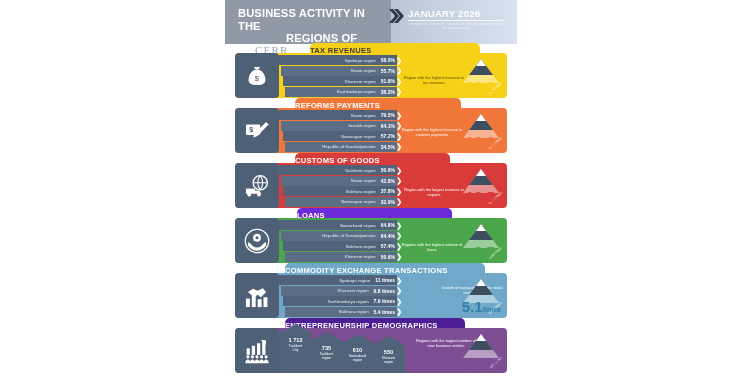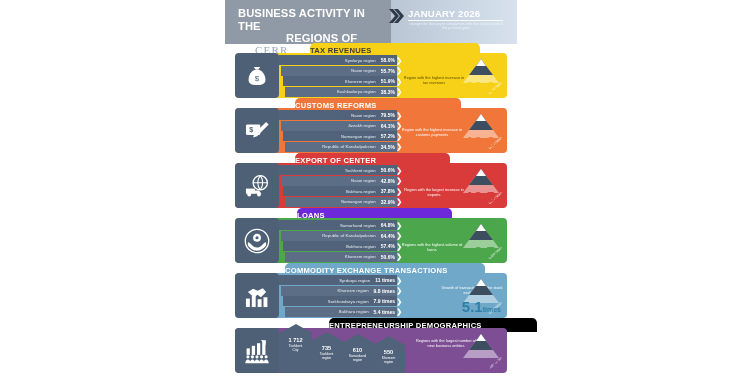--- a/index.html
+++ b/index.html
@@ -196,21 +196,21 @@
               <polygon points="62,6 74,22 50,22" fill="#3e4e61"></polygon>
               <polygon points="62,6 67,13 57,13" fill="#ffffff"></polygon>
             </svg>
           </div>
           <div class="peak-word">Uzbekistan</div>
           <div class="big-val" style="color: rgb(247, 209, 23);"><span>39.2</span><span class="big-unit">%</span></div>
         </div>
       </div>
       <div class="section" style="top: 98px; height: 57px;">
         <div class="sec-banner" style="left: 70px; width: 166px; background: rgb(240, 118, 58);">
-          <div class="sec-banner-label">CUSTOMS REFORMS</div>
+          <div class="sec-banner-label">REFORMS PAYMENTS</div>
         </div>
         <div class="sec-body" style="background: rgb(240, 118, 58);">
           <div class="icon-tile">
             <svg viewBox="0 0 40 40" width="26" height="26">
               <rect x="3" y="10" width="22" height="16" rx="2" fill="#fff"></rect>
               <text x="11" y="22" font-size="11" fill="#4e6076" text-anchor="middle" font-family="Liberation Sans" font-weight="bold">$</text>
               <path d="M34 6l4 4-18 18-6 2 2-6z" fill="#fff"></path>
             </svg>
           </div>
           <div class="rows">
@@ -242,21 +242,21 @@
               <polygon points="62,6 74,22 50,22" fill="#3e4e61"></polygon>
               <polygon points="62,6 67,13 57,13" fill="#ffffff"></polygon>
             </svg>
           </div>
           <div class="peak-word">Uzbekistan</div>
           <div class="big-val" style="color: rgb(240, 118, 58);"><span>19.8</span><span class="big-unit">%</span></div>
         </div>
       </div>
       <div class="section" style="top: 153px; height: 57px;">
         <div class="sec-banner" style="left: 70px; width: 155px; background: rgb(217, 59, 59);">
-          <div class="sec-banner-label">EXPORT OF CENTER</div>
+          <div class="sec-banner-label">CUSTOMS OF GOODS</div>
         </div>
         <div class="sec-body" style="background: rgb(217, 59, 59);">
           <div class="icon-tile">
             <svg viewBox="0 0 40 40" width="26" height="26">
               <circle cx="25" cy="15" r="11" fill="none" stroke="#fff" stroke-width="2"></circle>
               <path d="M14 15h22M25 4c5 6 5 16 0 22M25 4c-5 6-5 16 0 22" fill="none" stroke="#fff" stroke-width="1.6"></path>
               <path d="M3 24h14v8H3z" fill="#fff"></path>
               <path d="M17 27h6l4 5h-10z" fill="#fff"></path>
               <circle cx="8" cy="33" r="3" fill="#fff"></circle>
               <circle cx="23" cy="33" r="3" fill="#fff"></circle>
@@ -385,21 +385,21 @@
               <polygon points="62,6 80,30 44,30" fill="#ffffff" opacity="0.45"></polygon>
               <polygon points="62,6 74,22 50,22" fill="#3e4e61"></polygon>
               <polygon points="62,6 67,13 57,13" fill="#ffffff"></polygon>
             </svg>
           </div>
           <div class="peak-word">Uzbekistan</div>
           <div class="big-val" style="color: rgb(46, 127, 168);"><span>5.1</span><span class="big-unit">times</span></div>
         </div>
       </div>
       <div class="section" style="top: 318px; height: 57px;">
-        <div class="sec-banner" style="left: 60px; width: 208px; background: #000000; margin-left: 44px;">
+        <div class="sec-banner" style="left: 60px; width: 180px; background: #4c1d95;">
           <div class="sec-banner-label">ENTREPRENEURSHIP DEMOGRAPHICS</div>
         </div>
         <div class="sec-body" style="background: rgb(126, 78, 148);">
           <div class="icon-tile">
             <svg viewBox="0 0 40 40" width="26" height="26">
               <rect x="4" y="16" width="5" height="10" fill="#fff"></rect>
               <rect x="12" y="12" width="5" height="14" fill="#fff"></rect>
               <rect x="20" y="8" width="5" height="18" fill="#fff"></rect>
               <rect x="28" y="4" width="5" height="22" fill="#fff"></rect>
               <path d="M26 3l8 1-1 7z" fill="#fff"></path>

